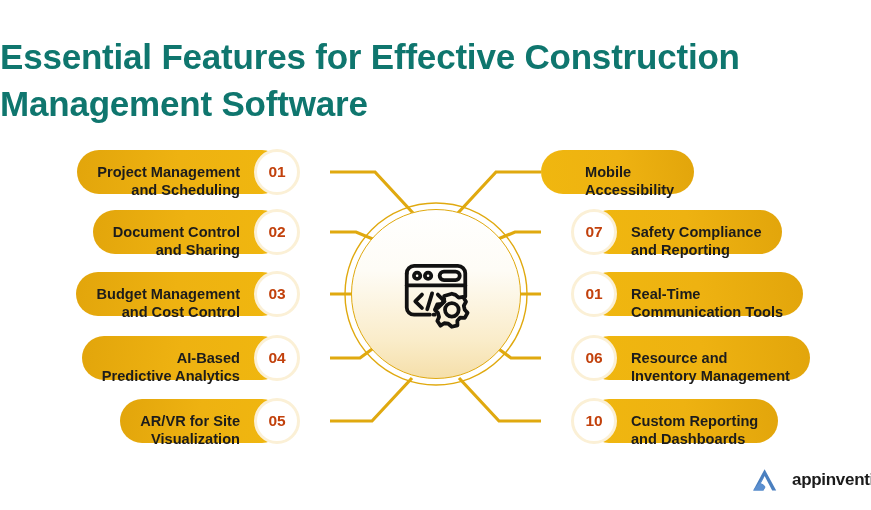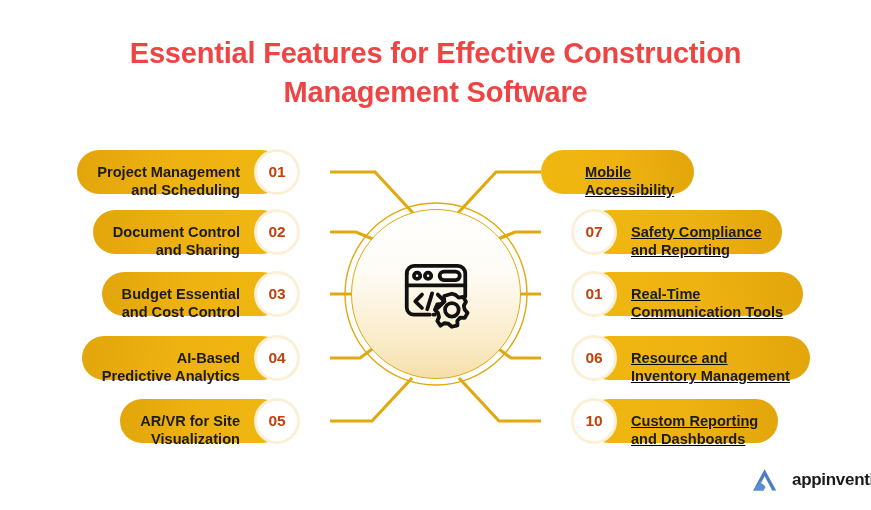--- a/index.html
+++ b/index.html
@@ -22,24 +22,24 @@
     width: 871px;
     height: 510px;
   }
 
   
   .title {
     position: absolute;
     left: 0;
     top: 34px;
     width: 871px;
-    text-align: center;
-    font-size: 29px;
+    text-align: left;
+    font-size: 35px;
     font-weight: bold;
-    color: #ef4444;
+    color: #0f766e;
     line-height: 1.33;
     letter-spacing: -0.2px;
   }
   .title .tline { display: block; }
 
   
   #connectors {
     position: absolute;
     left: 0; top: 0;
     width: 871px;
@@ -124,21 +124,21 @@
     font-size: 15.5px;
     font-weight: bold;
     color: #c2410c;
     position: relative;
     z-index: 5;
     flex: 0 0 auto;
   }
   .badge.on-left  { order: 2; }
   .badge.on-right { order: 0; }
   .row.left  .pill { order: 1; }
-  .row.right .pill { order: 1; text-decoration: underline; }
+  .row.right .pill { order: 1; }
 
   
   .logo {
     position: absolute;
     left: 752px;
     top: 468px;
     display: flex;
     align-items: center;
     gap: 14px;
   }
@@ -226,21 +226,21 @@
   <div class="row left" style="top:206px">
     <div class="pill left">
       <span class="pill-label">Document Control
 and Sharing</span>
     </div>
     <div class="badge on-left">02</div>
   </div>
 
   <div class="row left" style="top:268px">
     <div class="pill left">
-      <span class="pill-label">Budget Essential
+      <span class="pill-label">Budget Management
 and Cost Control</span>
     </div>
     <div class="badge on-left">03</div>
   </div>
 
   <div class="row left" style="top:332px">
     <div class="pill left">
       <span class="pill-label">AI-Based
 Predictive Analytics</span>
     </div>

